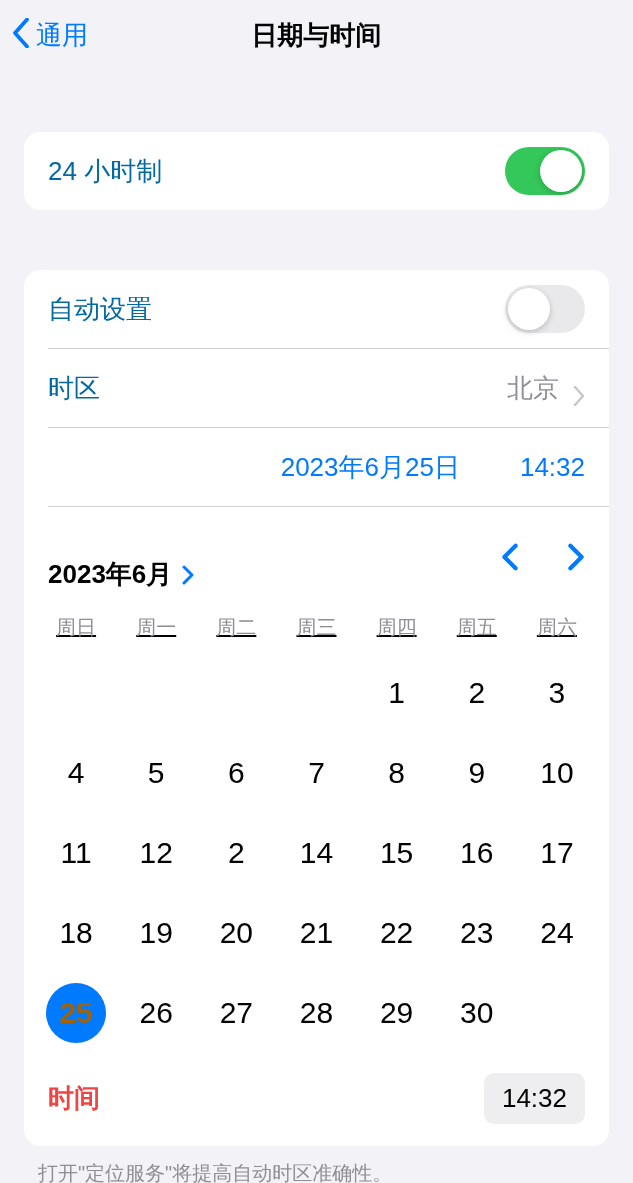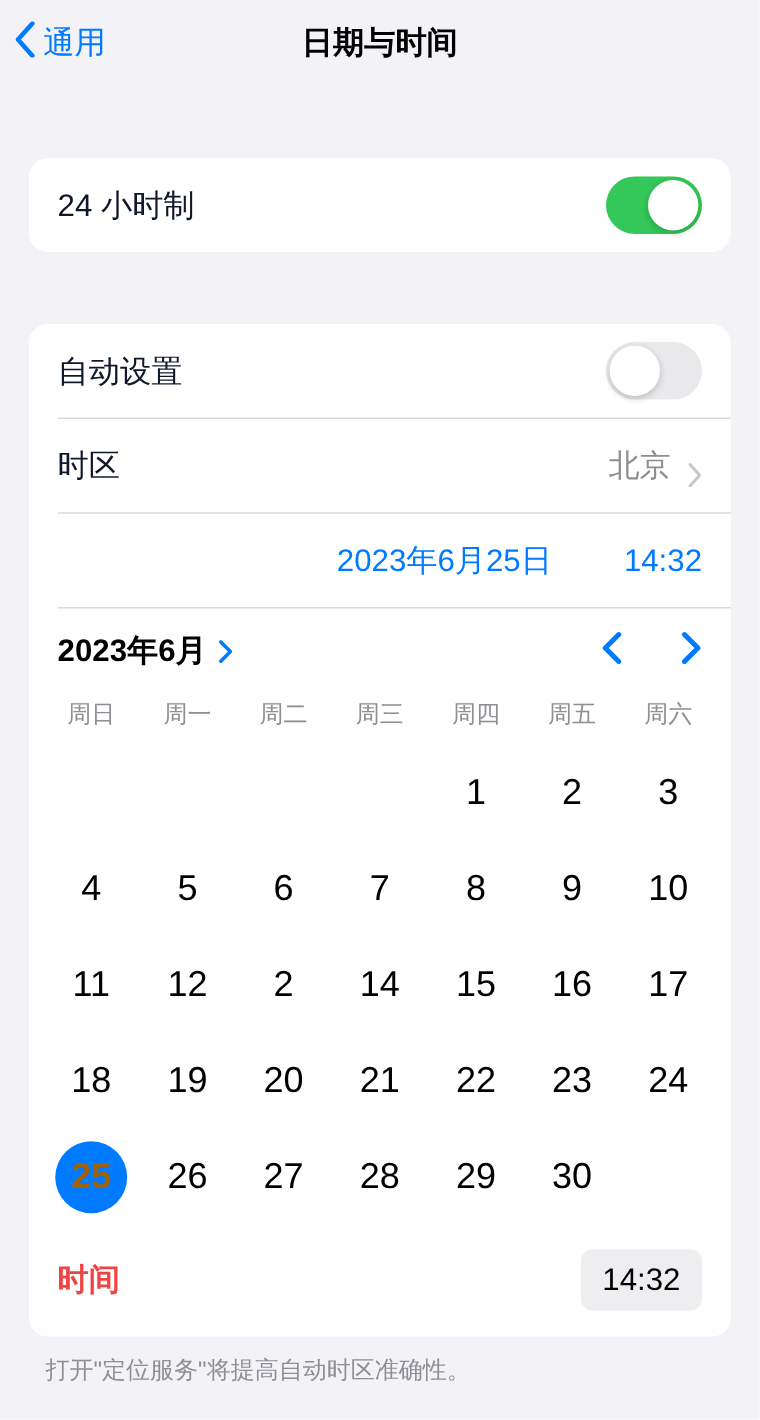--- a/index.html
+++ b/index.html
@@ -56,21 +56,21 @@
     }
     .row {
       display: flex;
       align-items: center;
       justify-content: space-between;
       padding: 0 24px;
       min-height: 78px;
     }
     .row-label {
       font-size: 26px;
-      color: #0f172a;
+      color: #0369a1;
     }
     .separator {
       height: 1px;
       background: #d1d1d6;
       margin-left: 24px;
     }
     
     .switch {
       width: 80px;
       height: 48px;
@@ -126,20 +126,21 @@
     .cal-header {
       display: flex;
       align-items: center;
       justify-content: space-between;
       padding: 18px 24px 16px 24px;
     }
     .cal-month {
       display: flex;
       align-items: center;
       cursor: pointer;
+      margin-top: 32px;
     }
     .cal-month-text {
       font-size: 26px;
       font-weight: 600;
       color: #000;
     }
     .cal-month-chevron {
       width: 12px;
       height: 20px;
       margin-left: 10px;
@@ -152,20 +153,21 @@
     .cal-nav-btn {
       cursor: pointer;
     }
     .cal-nav-svg {
       width: 18px;
       height: 28px;
     }
     .weekday-row {
       display: flex;
       padding: 0 12px;
+      text-decoration: underline;
     }
     .weekday-cell {
       flex: 1;
       text-align: center;
       font-size: 20px;
       color: #8e8e93;
       padding: 6px 0;
     }
     .cal-grid {
       padding: 6px 12px 8px 12px;

